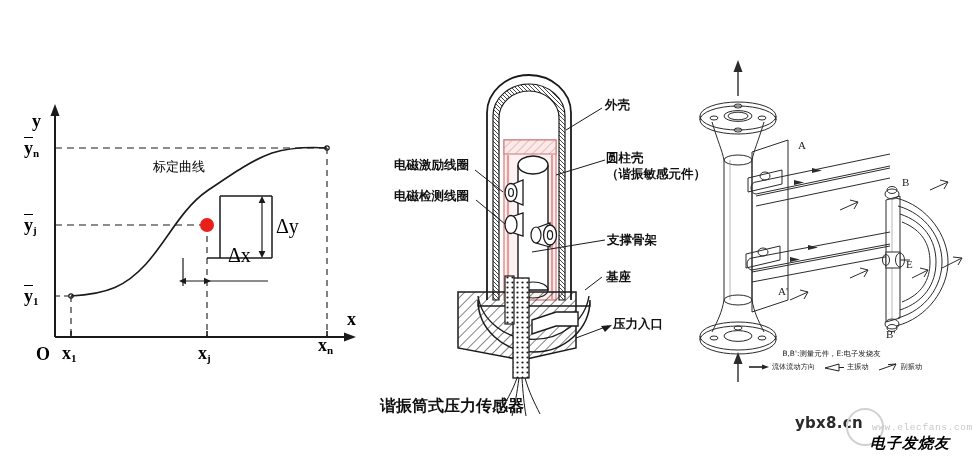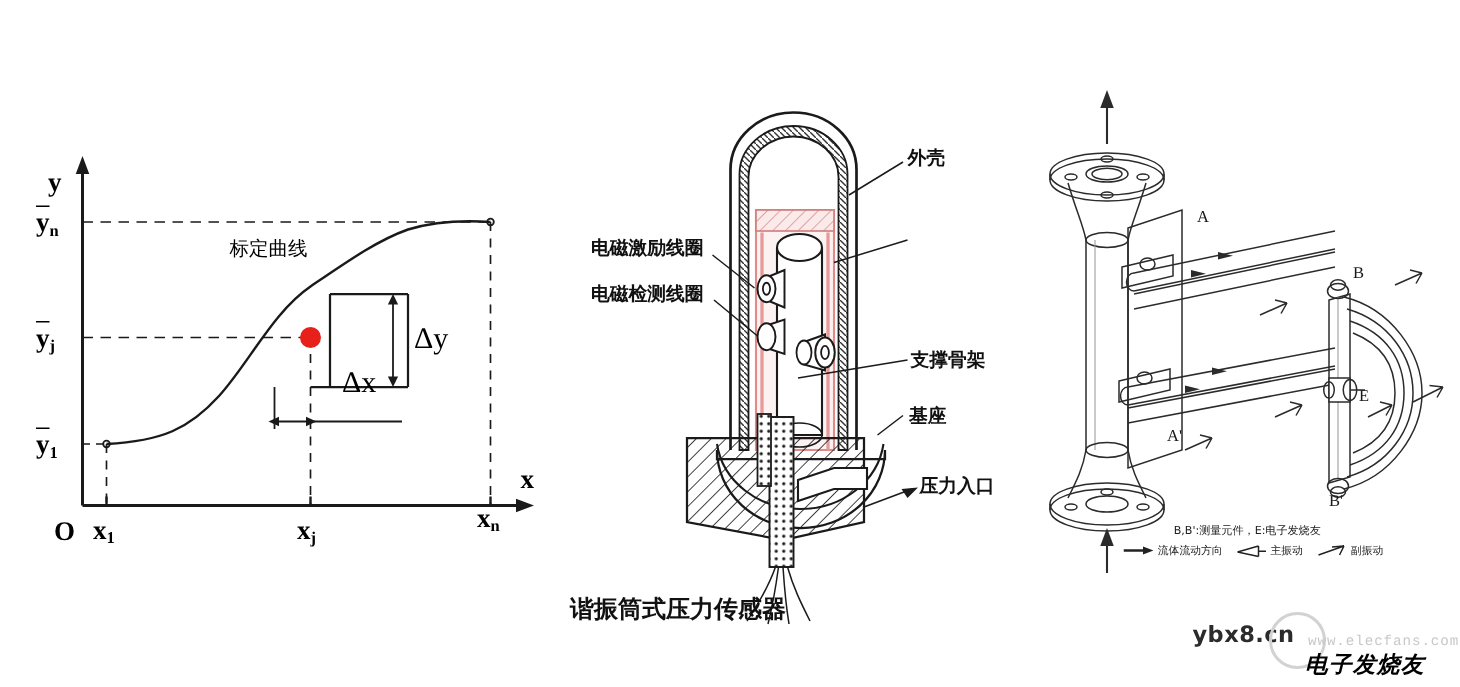--- a/index.html
+++ b/index.html
@@ -265,20 +265,24 @@
       <line x1="176" y1="175" x2="225" y2="160" stroke="#1a1a1a" stroke-width="1"></line>
       <line x1="123" y1="192" x2="95" y2="170" stroke="#1a1a1a" stroke-width="1"></line>
       <line x1="125" y1="224" x2="96" y2="200" stroke="#1a1a1a" stroke-width="1"></line>
       <line x1="152" y1="252" x2="225" y2="240" stroke="#1a1a1a" stroke-width="1"></line>
       <line x1="205" y1="290" x2="222" y2="277" stroke="#1a1a1a" stroke-width="1"></line>
       <line x1="196" y1="338" x2="228" y2="326" stroke="#1a1a1a" stroke-width="1"></line>
       <polygon points="232,325 221,326 225,332" fill="#1a1a1a"></polygon>
     </svg>
 
     <div class="cn-label" style="left:225px; top:97px;">外壳</div>
+    <div class="cn-label" style="left:226px; top:150px;">
+      <div>圆柱壳</div>
+      <div>（谐振敏感元件）</div>
+    </div>
     <div class="cn-label" style="left:14px; top:157px;">电磁激励线圈</div>
     <div class="cn-label" style="left:14px; top:188px;">电磁检测线圈</div>
     <div class="cn-label" style="left:227px; top:232px;">支撑骨架</div>
     <div class="cn-label" style="left:226px; top:269px;">基座</div>
     <div class="cn-label" style="left:233px; top:316px;">压力入口</div>
 
     <div id="sensor-caption">谐振筒式压力传感器</div>
   </div>
 
   <div class="panel" id="flow-panel">

